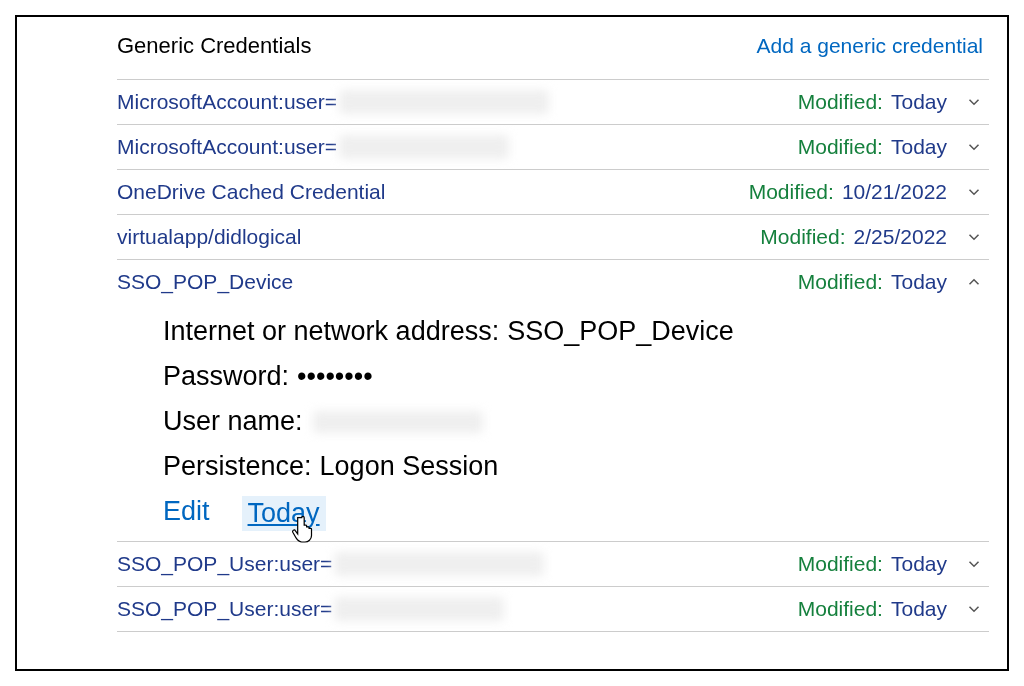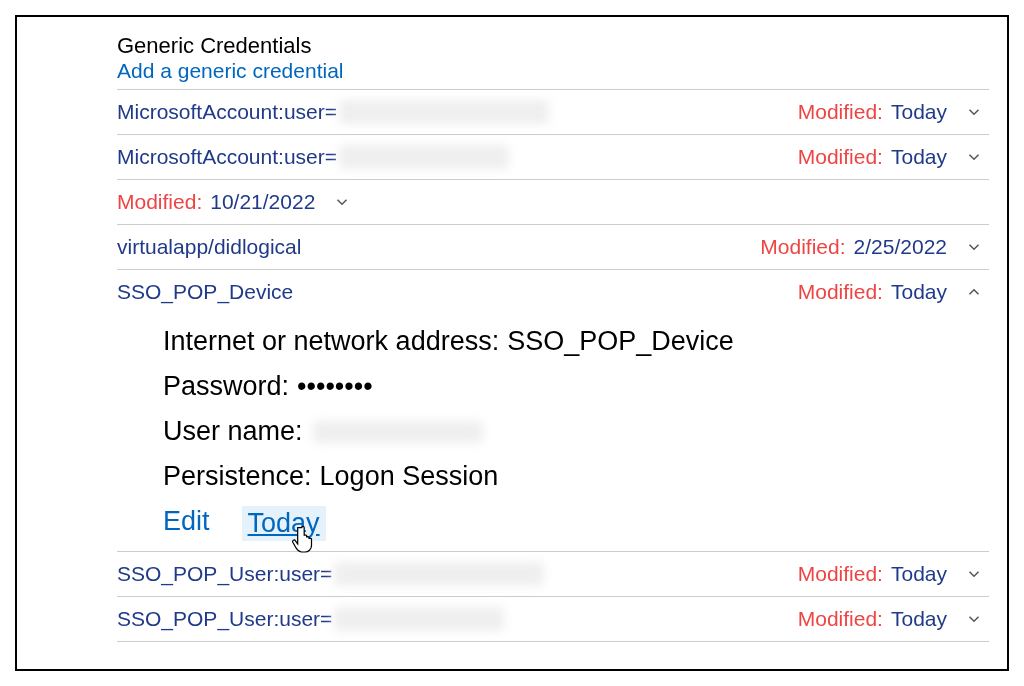--- a/index.html
+++ b/index.html
@@ -18,22 +18,21 @@
       overflow: hidden;
     }
     .inner {
       padding: 0 18px 0 100px;
     }
     .header-row {
       display: flex;
       align-items: baseline;
       justify-content: space-between;
       padding-right: 6px;
-      margin-bottom: 6px;
-      flex-direction: column;
+      margin-bottom: 20px;
     }
     .section-title {
       font-size: 22px;
       color: #000;
     }
     .add-link {
       color: #0067c0;
       font-size: 21px;
       cursor: pointer;
     }
@@ -63,21 +62,21 @@
       background: #efefef;
       filter: blur(5px);
       border-radius: 4px;
       margin-left: 2px;
       flex-shrink: 0;
     }
     .redact-sm {
       width: 170px;
     }
     .modified-label {
-      color: #ef4444;
+      color: #15803d;
       margin-right: 8px;
     }
     .modified-value {
       color: #203a8a;
       margin-right: 18px;
     }
     .chev {
       width: 18px;
       height: 18px;
       flex-shrink: 0;
@@ -153,20 +152,23 @@
         <span class="redact redact-sm"></span>
       </div>
       <span class="modified-label">Modified:</span>
       <span class="modified-value">Today</span>
       <svg class="chev" viewBox="0 0 24 24">
           <polyline points="6 9 12 15 18 9"></polyline>
         </svg>
     </div>
 
     <div class="cred-row">
+      <div class="cred-name-wrap">
+        <span class="cred-name">OneDrive Cached Credential</span>
+      </div>
       <span class="modified-label">Modified:</span>
       <span class="modified-value">10/21/2022</span>
       <svg class="chev" viewBox="0 0 24 24">
           <polyline points="6 9 12 15 18 9"></polyline>
         </svg>
     </div>
 
     <div class="cred-row">
       <div class="cred-name-wrap">
         <span class="cred-name">virtualapp/didlogical</span>

